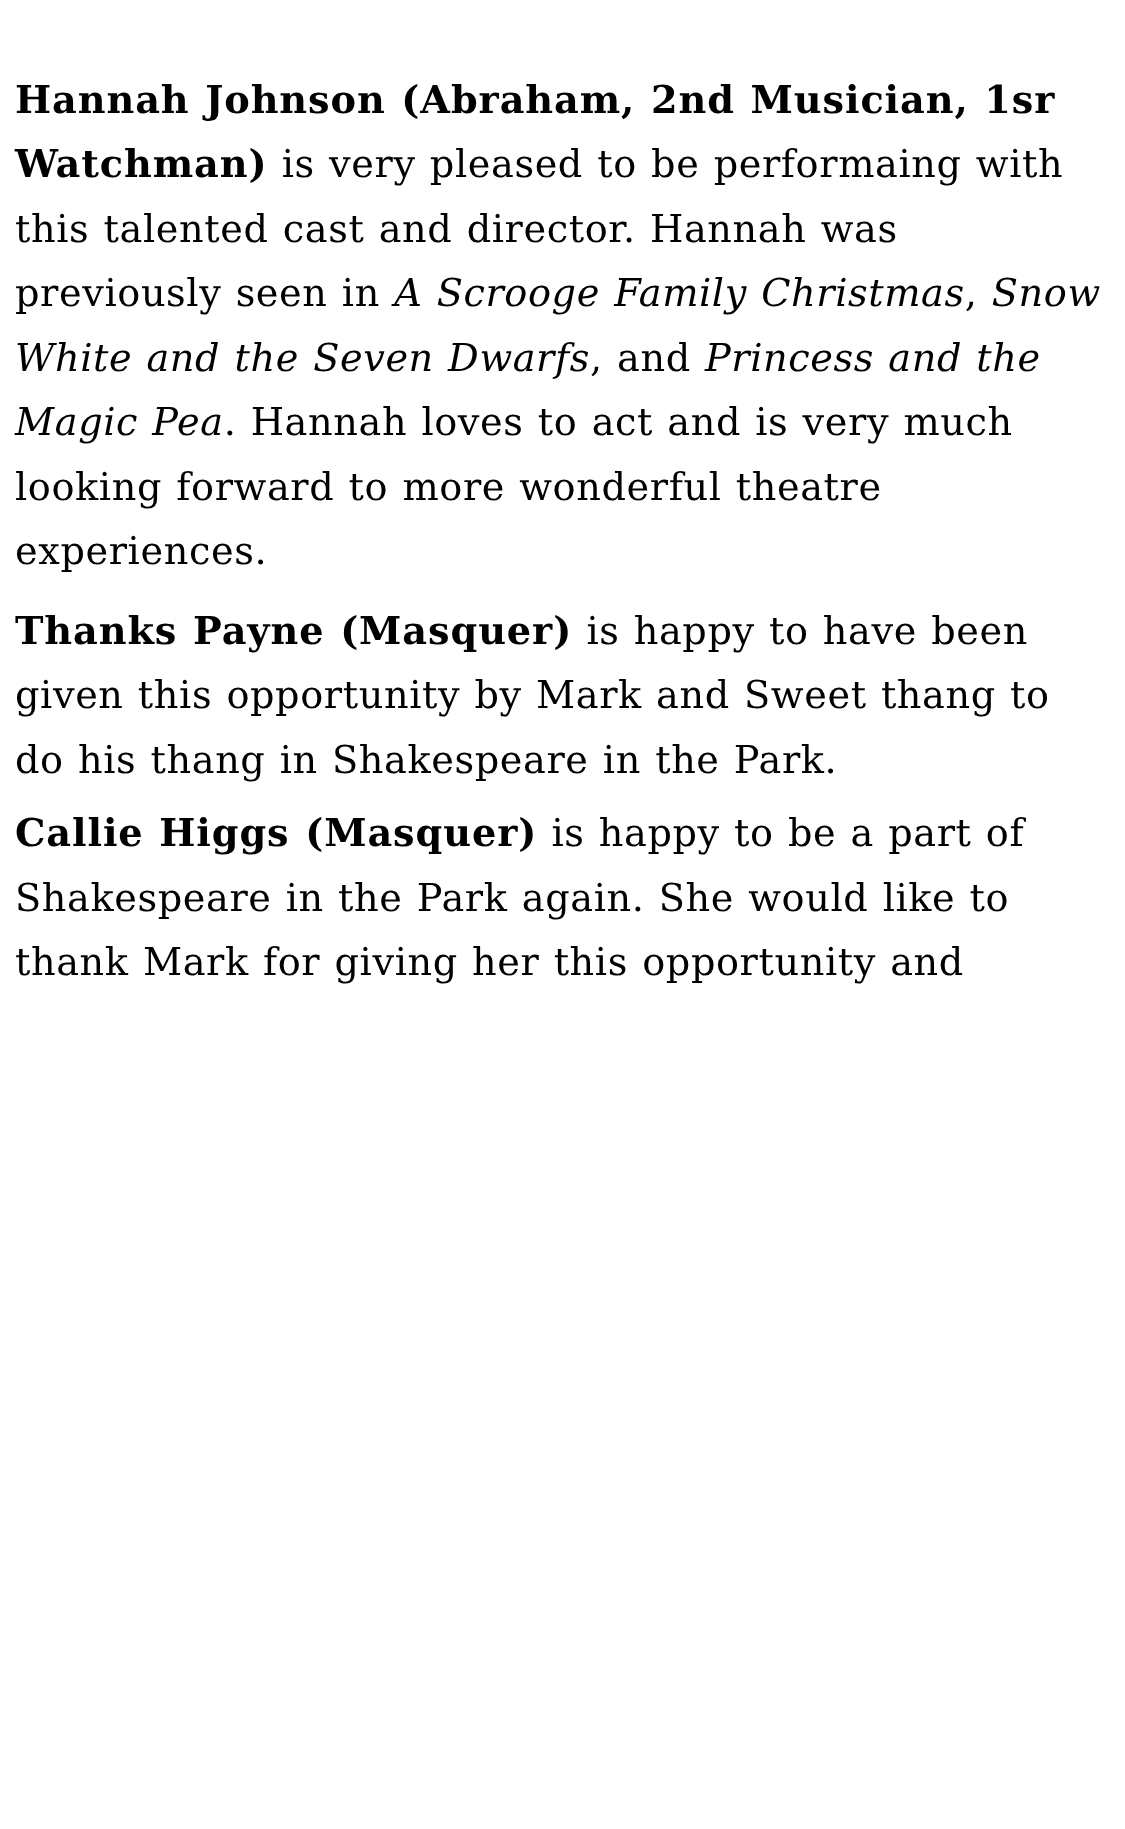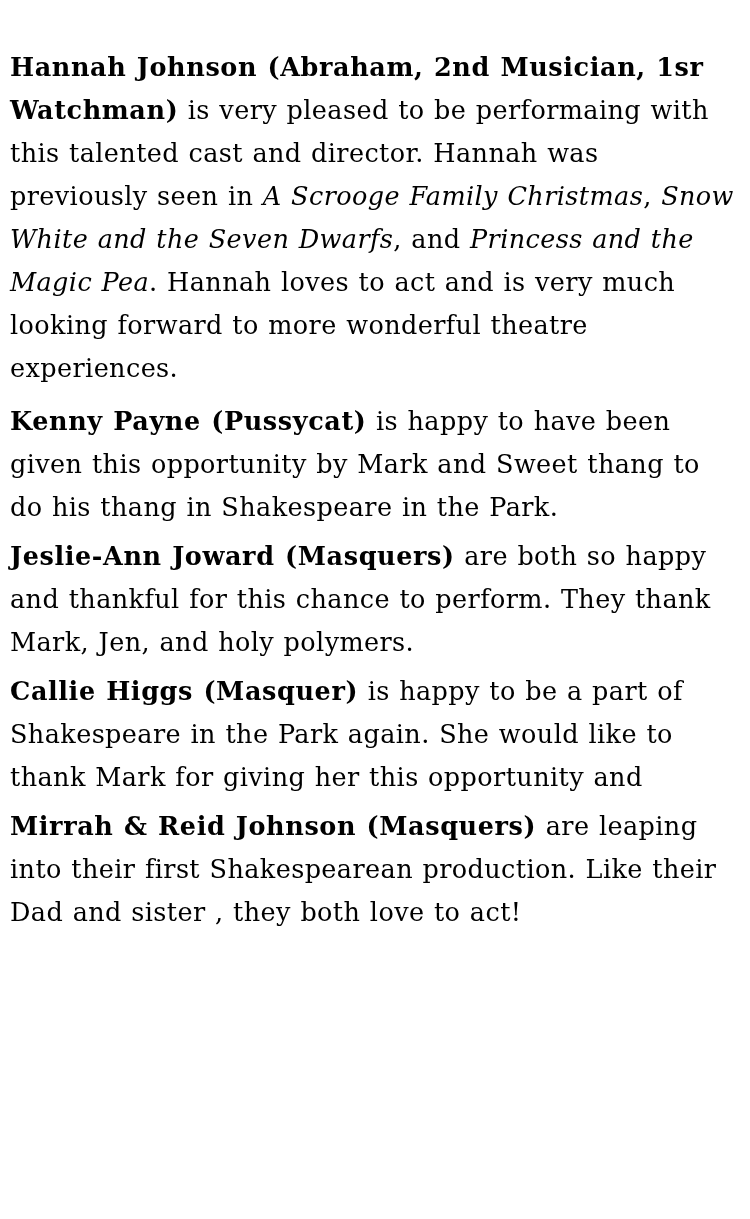--- a/index.html
+++ b/index.html
@@ -48,22 +48,20 @@
     display: block;
   }
 </style>
 </head>
 <body>
 
 <div class="page">
 
   <p class="bio bio-1"><span class="name">Hannah Johnson (Abraham, 2nd Musician, 1sr Watchman)</span><span> is very pleased to be performaing with this talented cast and director.  Hannah was previously seen in </span><span class="title">A Scrooge Family Christmas</span><span>, </span><span class="title">Snow White and the Seven Dwarfs</span><span>, and </span><span class="title">Princess and the Magic Pea</span><span>.  Hannah loves to act and is very much looking forward to more wonderful theatre experiences.</span></p>
 
-  <p class="bio bio-2"><span class="name">Kenny Payne (Pussycat)</span><span> is happy to have been given this opportunity by Mark and Sweet thang to do his thang in Shakespeare in the Park.</span></p>
+  <p class="bio bio-2"><span class="name">Thanks Payne (Masquer)</span><span> is happy to have been given this opportunity by Mark and Sweet thang to do his thang in Shakespeare in the Park.</span></p>
 
 
-  <p class="bio bio-4"><span class="name">Jeslie-Ann Joward (Masquers)</span><span> are both so happy and thankful for this chance to perform.  They thank Mark, Jen, and holy polymers.</span></p>
 
   <p class="bio bio-5"><span class="name">Callie Higgs (Masquer)</span><span> is happy to be a part of Shakespeare in the Park again.  She would like to thank Mark for giving her this opportunity and</span></p>
 
-  <p class="bio bio-6"><span class="name">Mirrah &amp; Reid Johnson (Masquers)</span><span> are leaping into their first Shakespearean production.  Like their Dad and sister , they both love to act!</span></p>
 
 </div>
 
 </body></html>

